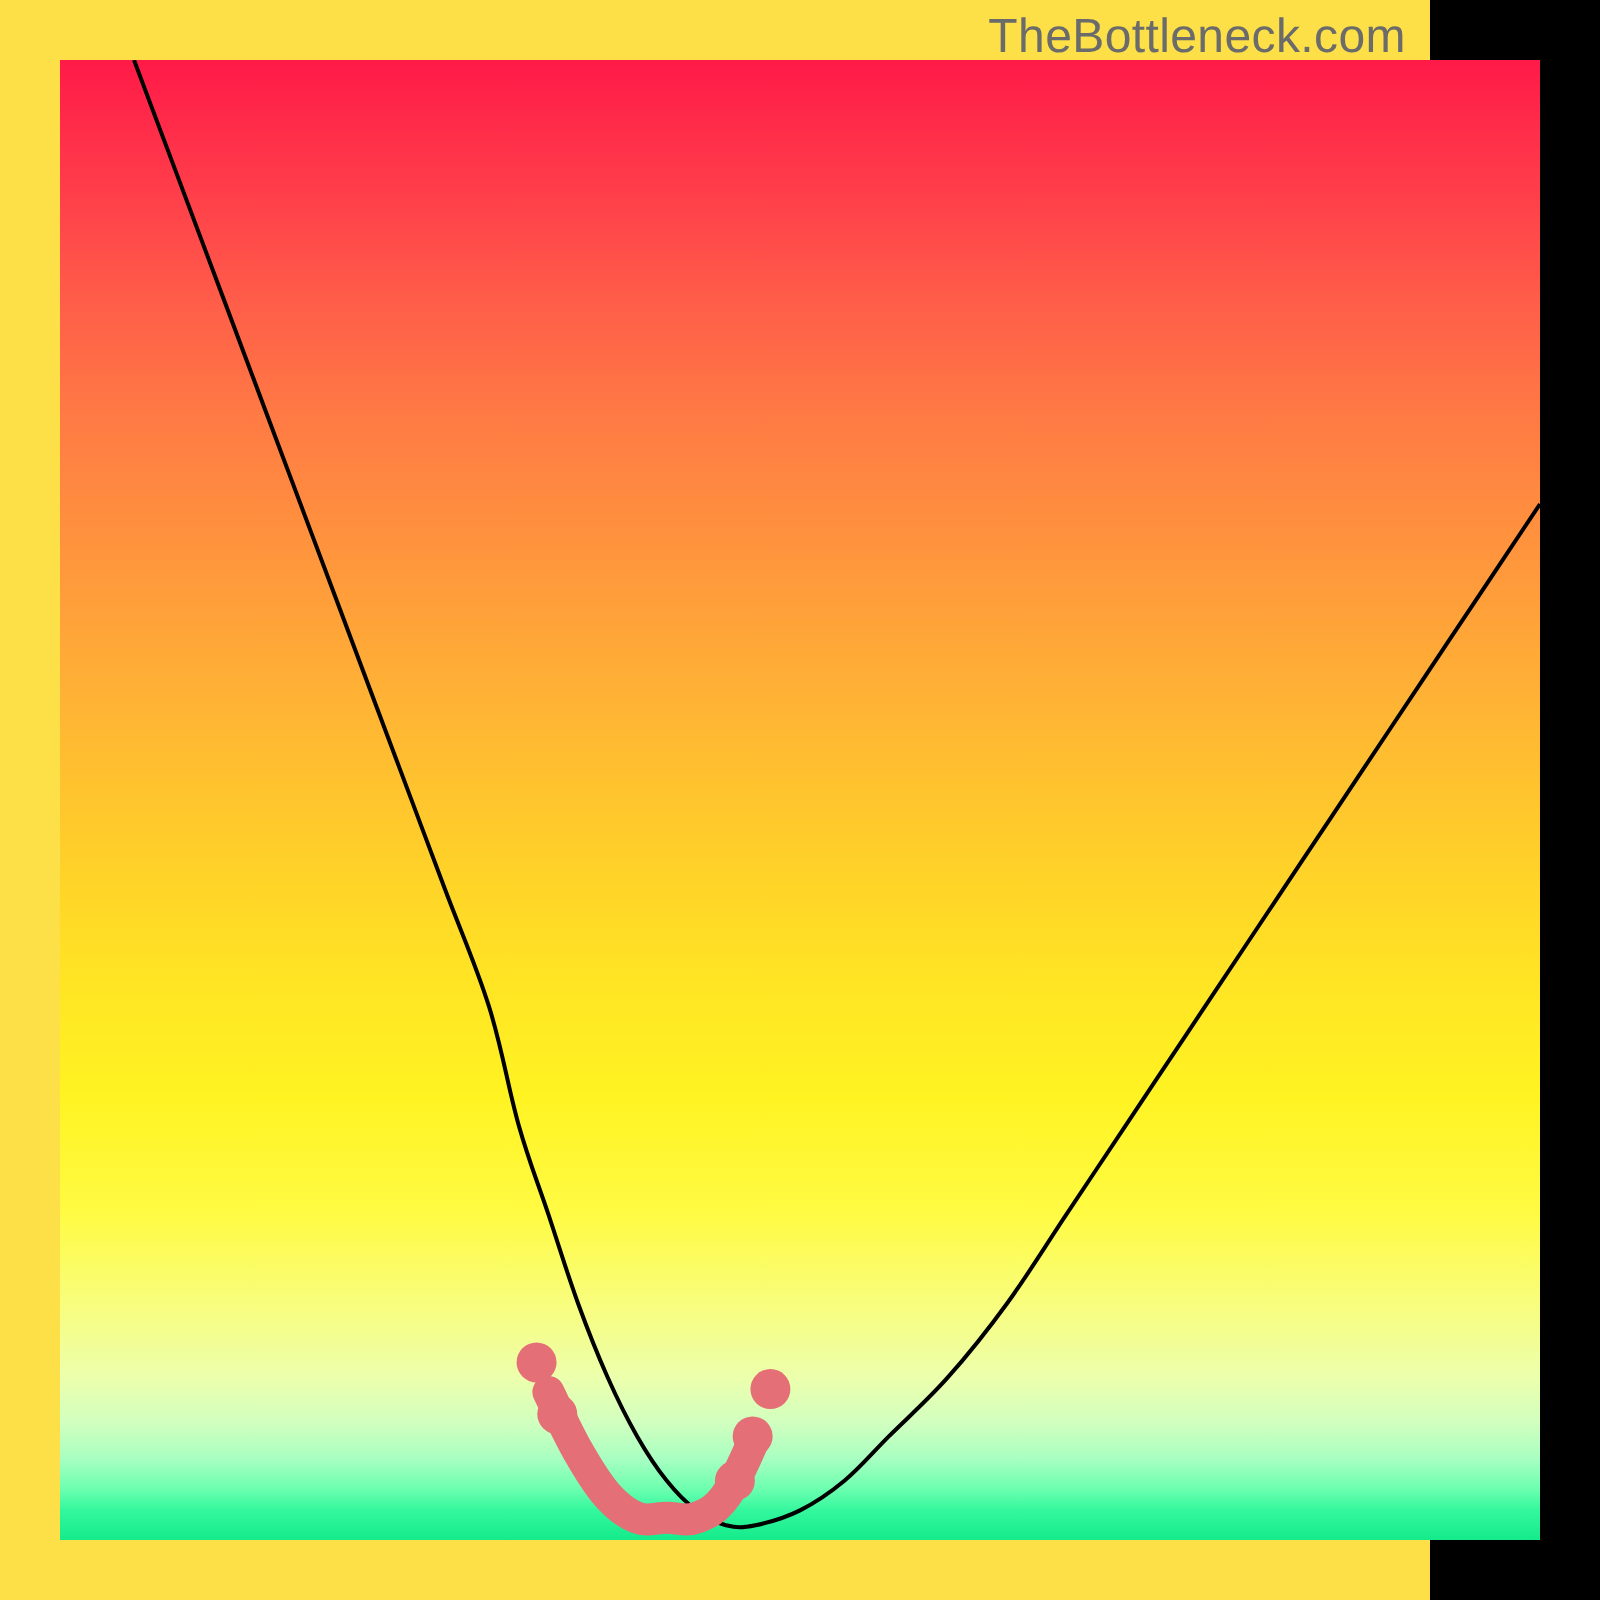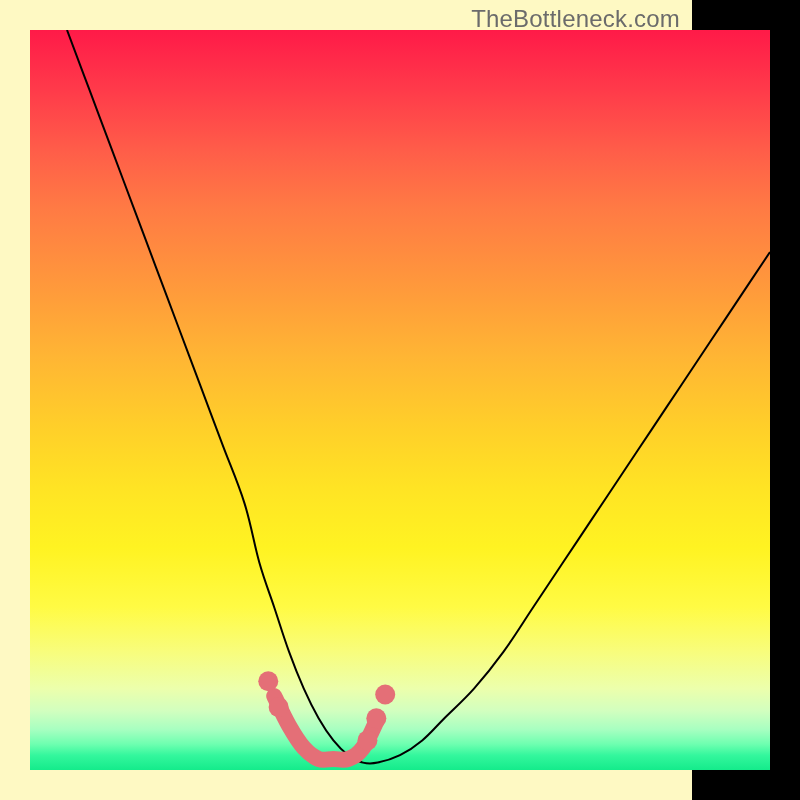--- a/index.html
+++ b/index.html
@@ -9,21 +9,22 @@
     height: 800px;
     overflow: hidden;
     background: #000;
     font-family: Arial, Helvetica, sans-serif;
   }
   .frame {
     position: absolute;
     top: 0; left: 0;
     width: 692px;
     height: 800px;
-    background: #fef9c3;
+    background: #fde047;
+    padding-left: 23px;
   }
   .plot-area {
     position: absolute;
     top: 30px;
     left: 30px;
     width: 740px;
     height: 740px;
     overflow: hidden;
   }
   .gradient-bg {

